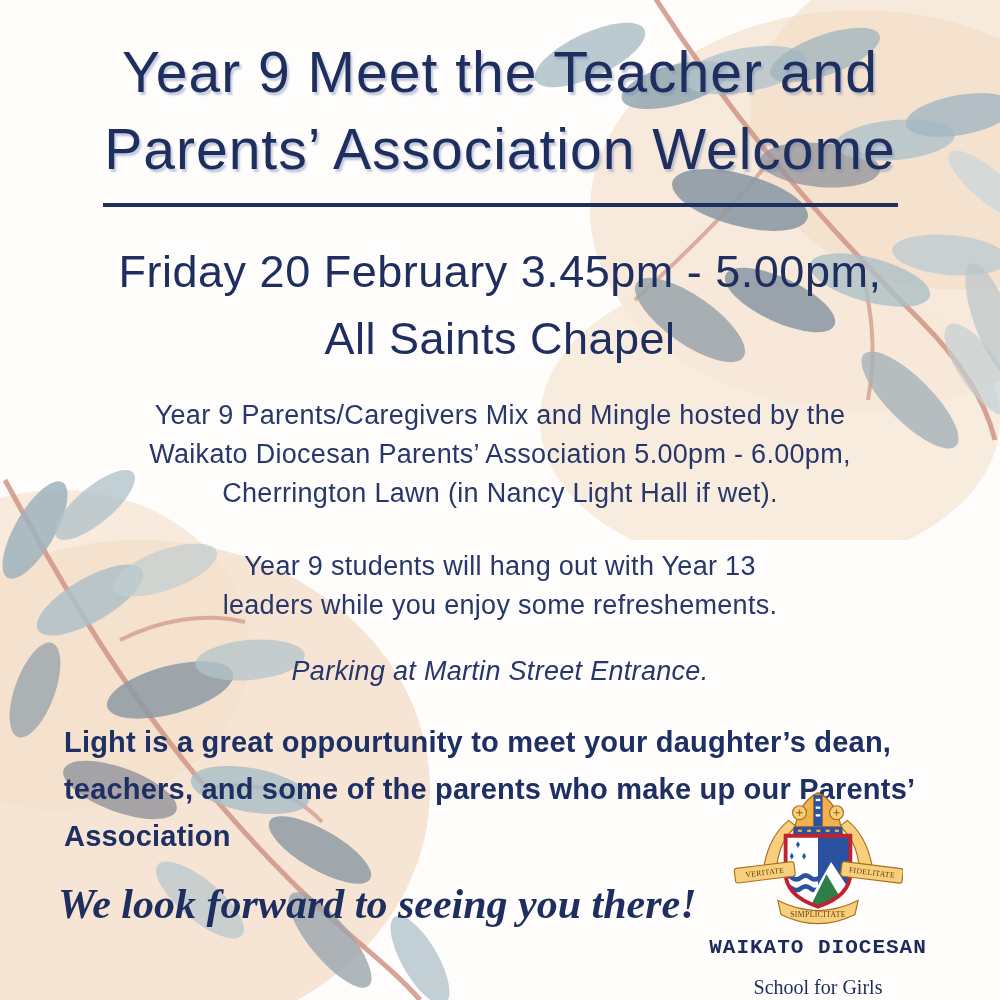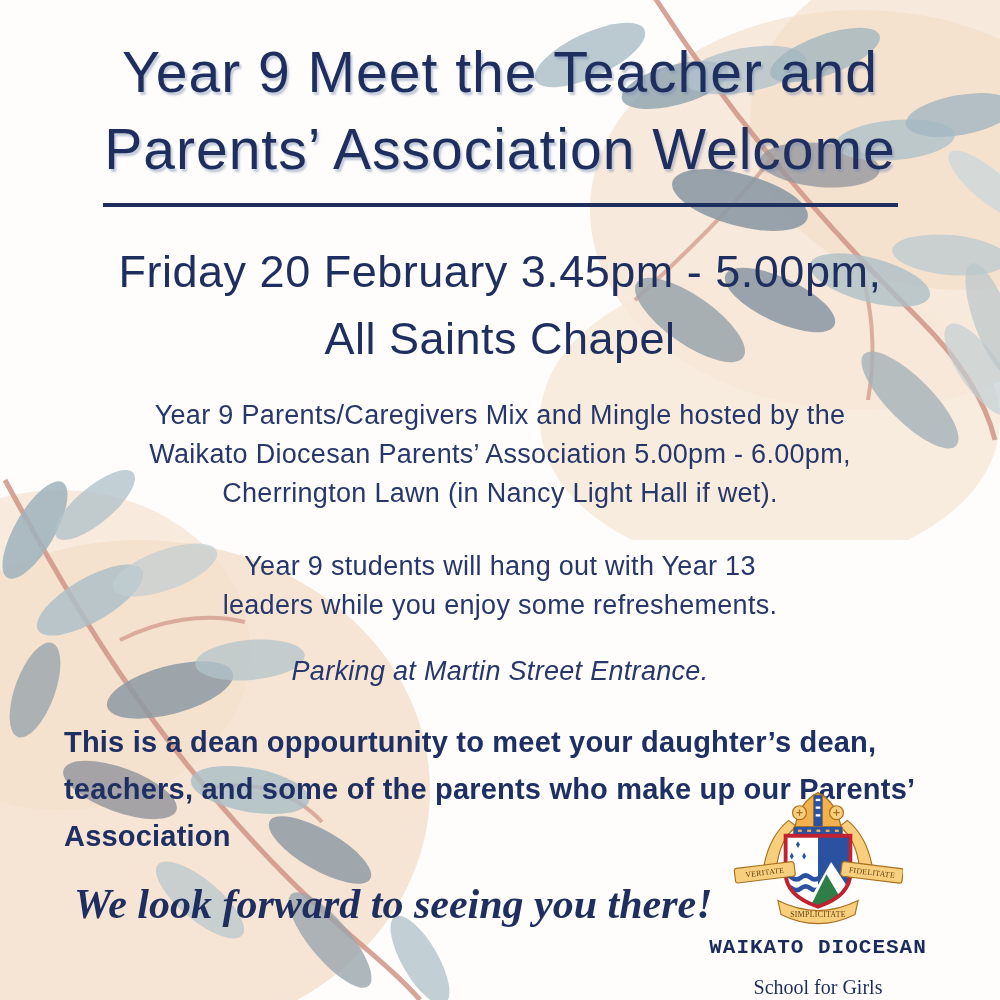--- a/index.html
+++ b/index.html
@@ -34,21 +34,21 @@
   }
   .p1{top:388px;margin-top:8px;}
   .p2{top:547px;}
   .parking{top:652px;font-style:italic;}
   .opportunity{
     position:absolute;top:719px;left:64px;right:36px;text-align:left;z-index:2;
     font-size:29px;line-height:47px;font-weight:bold;letter-spacing:.2px;
     color:#1e3063;
   }
   .closing{
-    position:absolute;left:74px;top:880px;z-index:2;
+    position:absolute;left:58px;top:880px;z-index:2;
     font-family:"Liberation Serif",serif;font-style:italic;font-weight:bold;
     font-size:42px;color:var(--navy,#1e2e5f);
   }
   .crest-block{position:absolute;left:698px;top:788px;width:240px;text-align:center;z-index:2;}
   .crest-block svg{display:block;margin:0 auto;}
   .school-name{
     font-family:Liberation Mono, monospace;font-weight:bold;font-size:21px;
     letter-spacing:1px;color:#1c2c5a;
   }
   .school-sub{
@@ -127,21 +127,21 @@
 </div>
 
 <div class="p p2">
   <div>Year 9 students will hang out with Year 13</div>
   <div>leaders while you enjoy some refreshements.</div>
 </div>
 
 <div class="p parking">Parking at Martin Street Entrance.</div>
 
 <div class="opportunity">
-  <div>This is a dean oppourtunity to meet your daughter’s dean,</div>
+  <div>Light is a great oppourtunity to meet your daughter’s dean,</div>
   <div>teachers, and some of the parents who make up our Parents’</div>
   <div>Association</div>
 </div>
 
 <div class="closing">We look forward to seeing you there!</div>
 
 <div class="crest-block">
   <svg width="170" height="148" viewBox="0 0 220 192">
 
     <path class="cgl" d="M72,42 C52,58 44,80 40,100 L56,106 C58,84 66,62 82,50 Z"></path>

